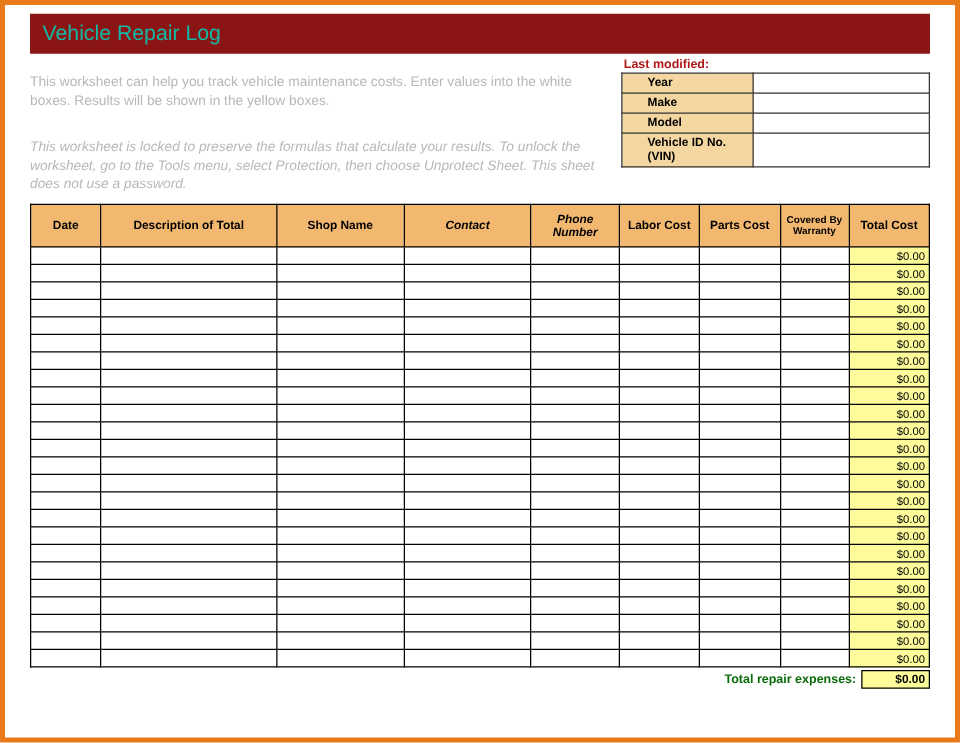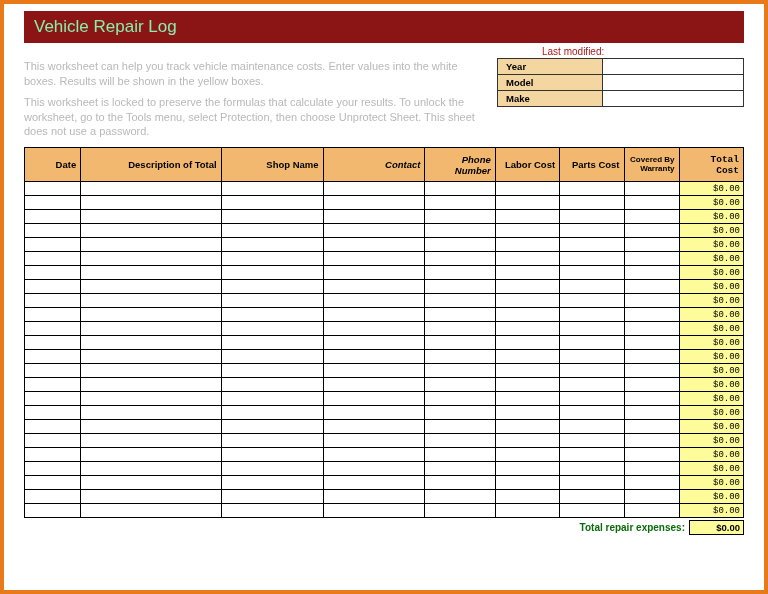--- a/index.html
+++ b/index.html
@@ -10,77 +10,76 @@
     height: 594px;
     border: 4px solid #e87a1a;
     padding: 6px;
   }
   .container {
     width: 100%;
     padding: 1px 14px;
   }
   .title-bar {
     background: #8b1515;
-    color: #86efac;
+    color: #14b8a6;
     font-size: 17px;
     padding: 6px 10px;
     font-weight: normal;
   }
   .header-area {
     display: flex;
     margin-top: 0;
     margin-bottom: 8px;
   }
   .instructions {
     flex: 1;
     font-size: 11px;
     color: #b8b8b8;
     padding-right: 6px;
     padding-top: 16px;
     line-height: 1.35;
   }
-  .instructions .p2 { margin-top: 6px; }
+  .instructions .p2 { margin-top: 22px; font-style: italic; }
   .vehicle-info {
     width: 247px;
   }
   .last-modified {
     color: #b01818;
     font-size: 10px;
-    font-weight: normal;
+    font-weight: bold;
     padding: 3px 0 1px 2px;
-    margin-left: 43px;
   }
   .info-table {
     border-collapse: collapse;
     width: 100%;
   }
   .info-table td {
     border: 1px solid #333;
     font-size: 9.5px;
-    padding: 2px 8px;
+    padding: 2px 20px;
     height: 15px;
   }
   .info-table td.label {
     background: #f3d6a0;
     font-weight: bold;
     width: 105px;
   }
   .info-table td.value {
     background: #fff;
   }
   .log-table {
     border-collapse: collapse;
     width: 100%;
   }
   .log-table th {
     background: #f3b870;
     border: 1px solid #000;
     font-size: 9.5px;
     font-weight: bold;
-    text-align: right;
+    text-align: center;
     padding: 3px 4px;
     height: 34px;
     vertical-align: middle;
   }
   .log-table th.warranty { font-size: 8px; line-height: 1.1; }
   .log-table td {
     border: 1px solid #000;
     font-size: 9px;
     padding: 1px 3px;
     height: 14px;
@@ -92,21 +91,21 @@
     font-weight: normal;
   }
   .c-date { width: 48px; }
   .c-desc { width: 120px; }
   .c-shop { width: 87px; }
   .c-contact { width: 87px; font-style: italic; }
   .c-phone { width: 60px; font-style: italic; }
   .c-labor { width: 55px; }
   .c-parts { width: 55px; }
   .c-warranty { width: 47px; }
-  .c-total { width: 55px; font-family: Liberation Mono, monospace; }
+  .c-total { width: 55px; }
   .footer-row {
     margin-top: 2px;
     text-align: right;
     font-size: 10px;
     font-weight: bold;
   }
   .footer-label {
     color: #0a6b0a;
     display: inline-block;
     padding-right: 4px;
@@ -136,25 +135,29 @@
     </div>
     <div class="vehicle-info">
       <div class="last-modified">Last modified:</div>
       <table class="info-table">
         <tbody id="info-tbody">
             <tr>
               <td class="label">Year</td>
               <td class="value"></td>
             </tr>
             <tr>
+              <td class="label">Make</td>
+              <td class="value"></td>
+            </tr>
+            <tr>
               <td class="label">Model</td>
               <td class="value"></td>
             </tr>
             <tr>
-              <td class="label">Make</td>
+              <td class="label">Vehicle ID No. (VIN)</td>
               <td class="value"></td>
             </tr>
           </tbody>
       </table>
     </div>
   </div>
 
   <table class="log-table">
     <thead>
       <tr>

